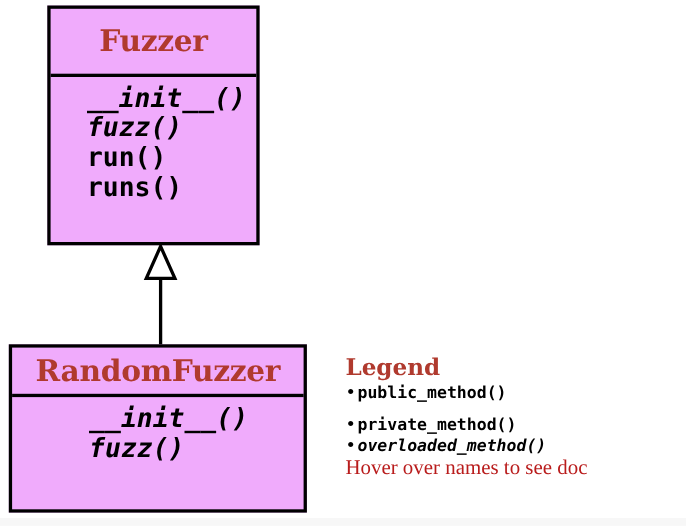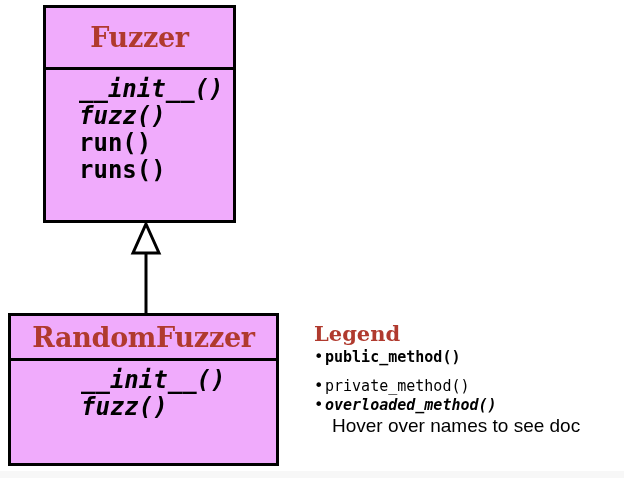--- a/index.html
+++ b/index.html
@@ -64,21 +64,21 @@
     font-family: "DejaVu Sans Mono", monospace;
     color: #000000;
     white-space: pre;
     line-height: 1.12;
   }
   .m-public {
     font-weight: bold;
     font-style: normal;
   }
   .m-private {
-    font-weight: normal;
+    font-weight: bold;
     font-style: normal;
     margin-top: 12px;
   }
   .m-overloaded {
     font-weight: bold;
     font-style: italic;
   }
 
   
   #fuzzer-class {
@@ -155,27 +155,26 @@
     flex: none;
     line-height: 1.16;
   }
   .legend-label {
     font-family: "DejaVu Sans Mono", monospace;
     font-size: 15px;
     color: #000000;
     white-space: pre;
   }
   #legend-note {
-    font-family: Liberation Sans, sans-serif;
+    font-family: Liberation Serif, serif;
     font-size: 19px;
-    color: #000000;
+    color: #b91c1c;
     line-height: 1.2;
     margin-top: 1px;
     white-space: pre;
-    margin-left: 18px;
   }
 </style>
 </head>
 <body>
 
 <div id="canvas">
 
   <div class="uml-class" id="fuzzer-class">
     <div class="uml-class-name">Fuzzer</div>
     <div class="uml-methods">

